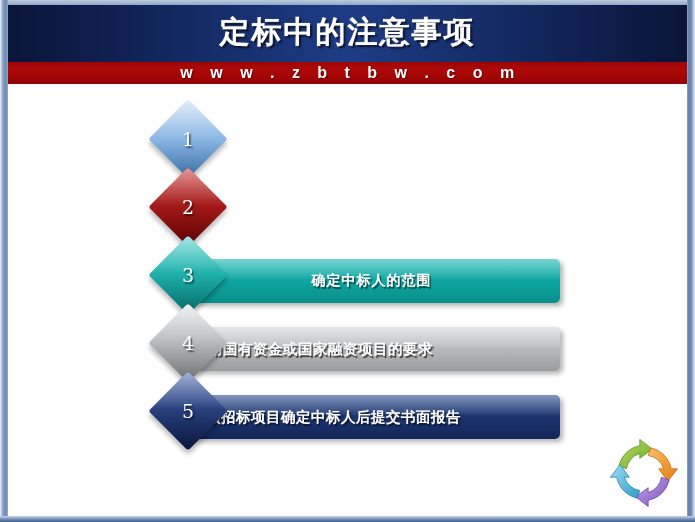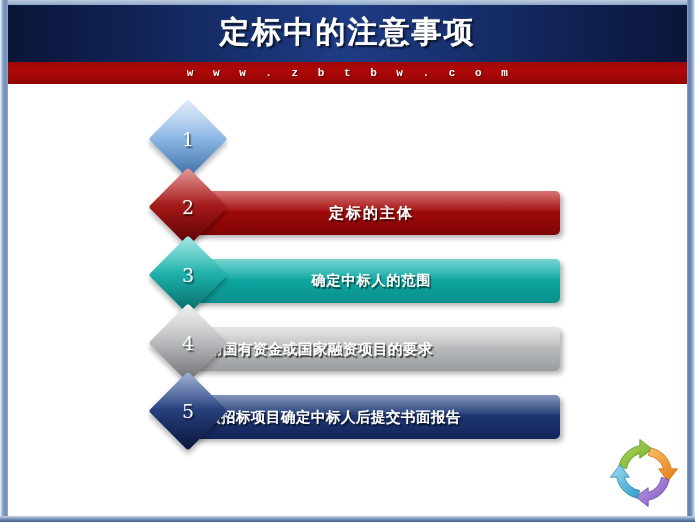--- a/index.html
+++ b/index.html
@@ -47,22 +47,22 @@
     text-shadow:2px 2px 2px rgba(0,0,0,0.65), 0 0 1px #c8d6ea;
     padding-bottom:2px;box-sizing:border-box;
   }
   
   .urlbar{
     position:absolute;left:8px;top:62px;width:679px;height:22px;
     background:linear-gradient(to bottom,#9d0606 0%,#ae0808 35%,#a00505 75%,#8d0303 100%);
     display:flex;align-items:center;justify-content:center;
   }
   .urlbar span{
-    color:#ffffff;font-family:Liberation Mono, monospace;
-    font-size:11px;font-weight:700;letter-spacing:6.5px;
+    color:#ffffff;font-family:Liberation Sans, sans-serif;
+    font-size:16px;font-weight:700;letter-spacing:6.5px;
     text-shadow:1px 1px 1px rgba(0,0,0,0.4);
     padding-left:6px;
   }
   
   .rows{
     position:absolute;left:8px;top:84px;width:679px;height:432px;
     background:#ffffff;
   }
   .row{
     position:absolute;left:0;width:679px;height:68px;
@@ -146,24 +146,20 @@
   <div class="rows">
 
     <div class="row" style="top:27px;">
       <div class="diamond c-blue-d">
         <div class="diamond-inner"></div>
       </div>
       <div class="num">1</div>
     </div>
 
     <div class="row" style="top:95px;">
-      <div class="bar c-red">
-        <div class="bar-gloss"></div>
-        <div class="bar-label">定标的主体</div>
-      </div>
       <div class="diamond c-red-d">
         <div class="diamond-inner"></div>
       </div>
       <div class="num">2</div>
     </div>
 
     <div class="row" style="top:163px;">
       <div class="bar c-teal">
         <div class="bar-gloss"></div>
         <div class="bar-label long">确定中标人的范围</div>

